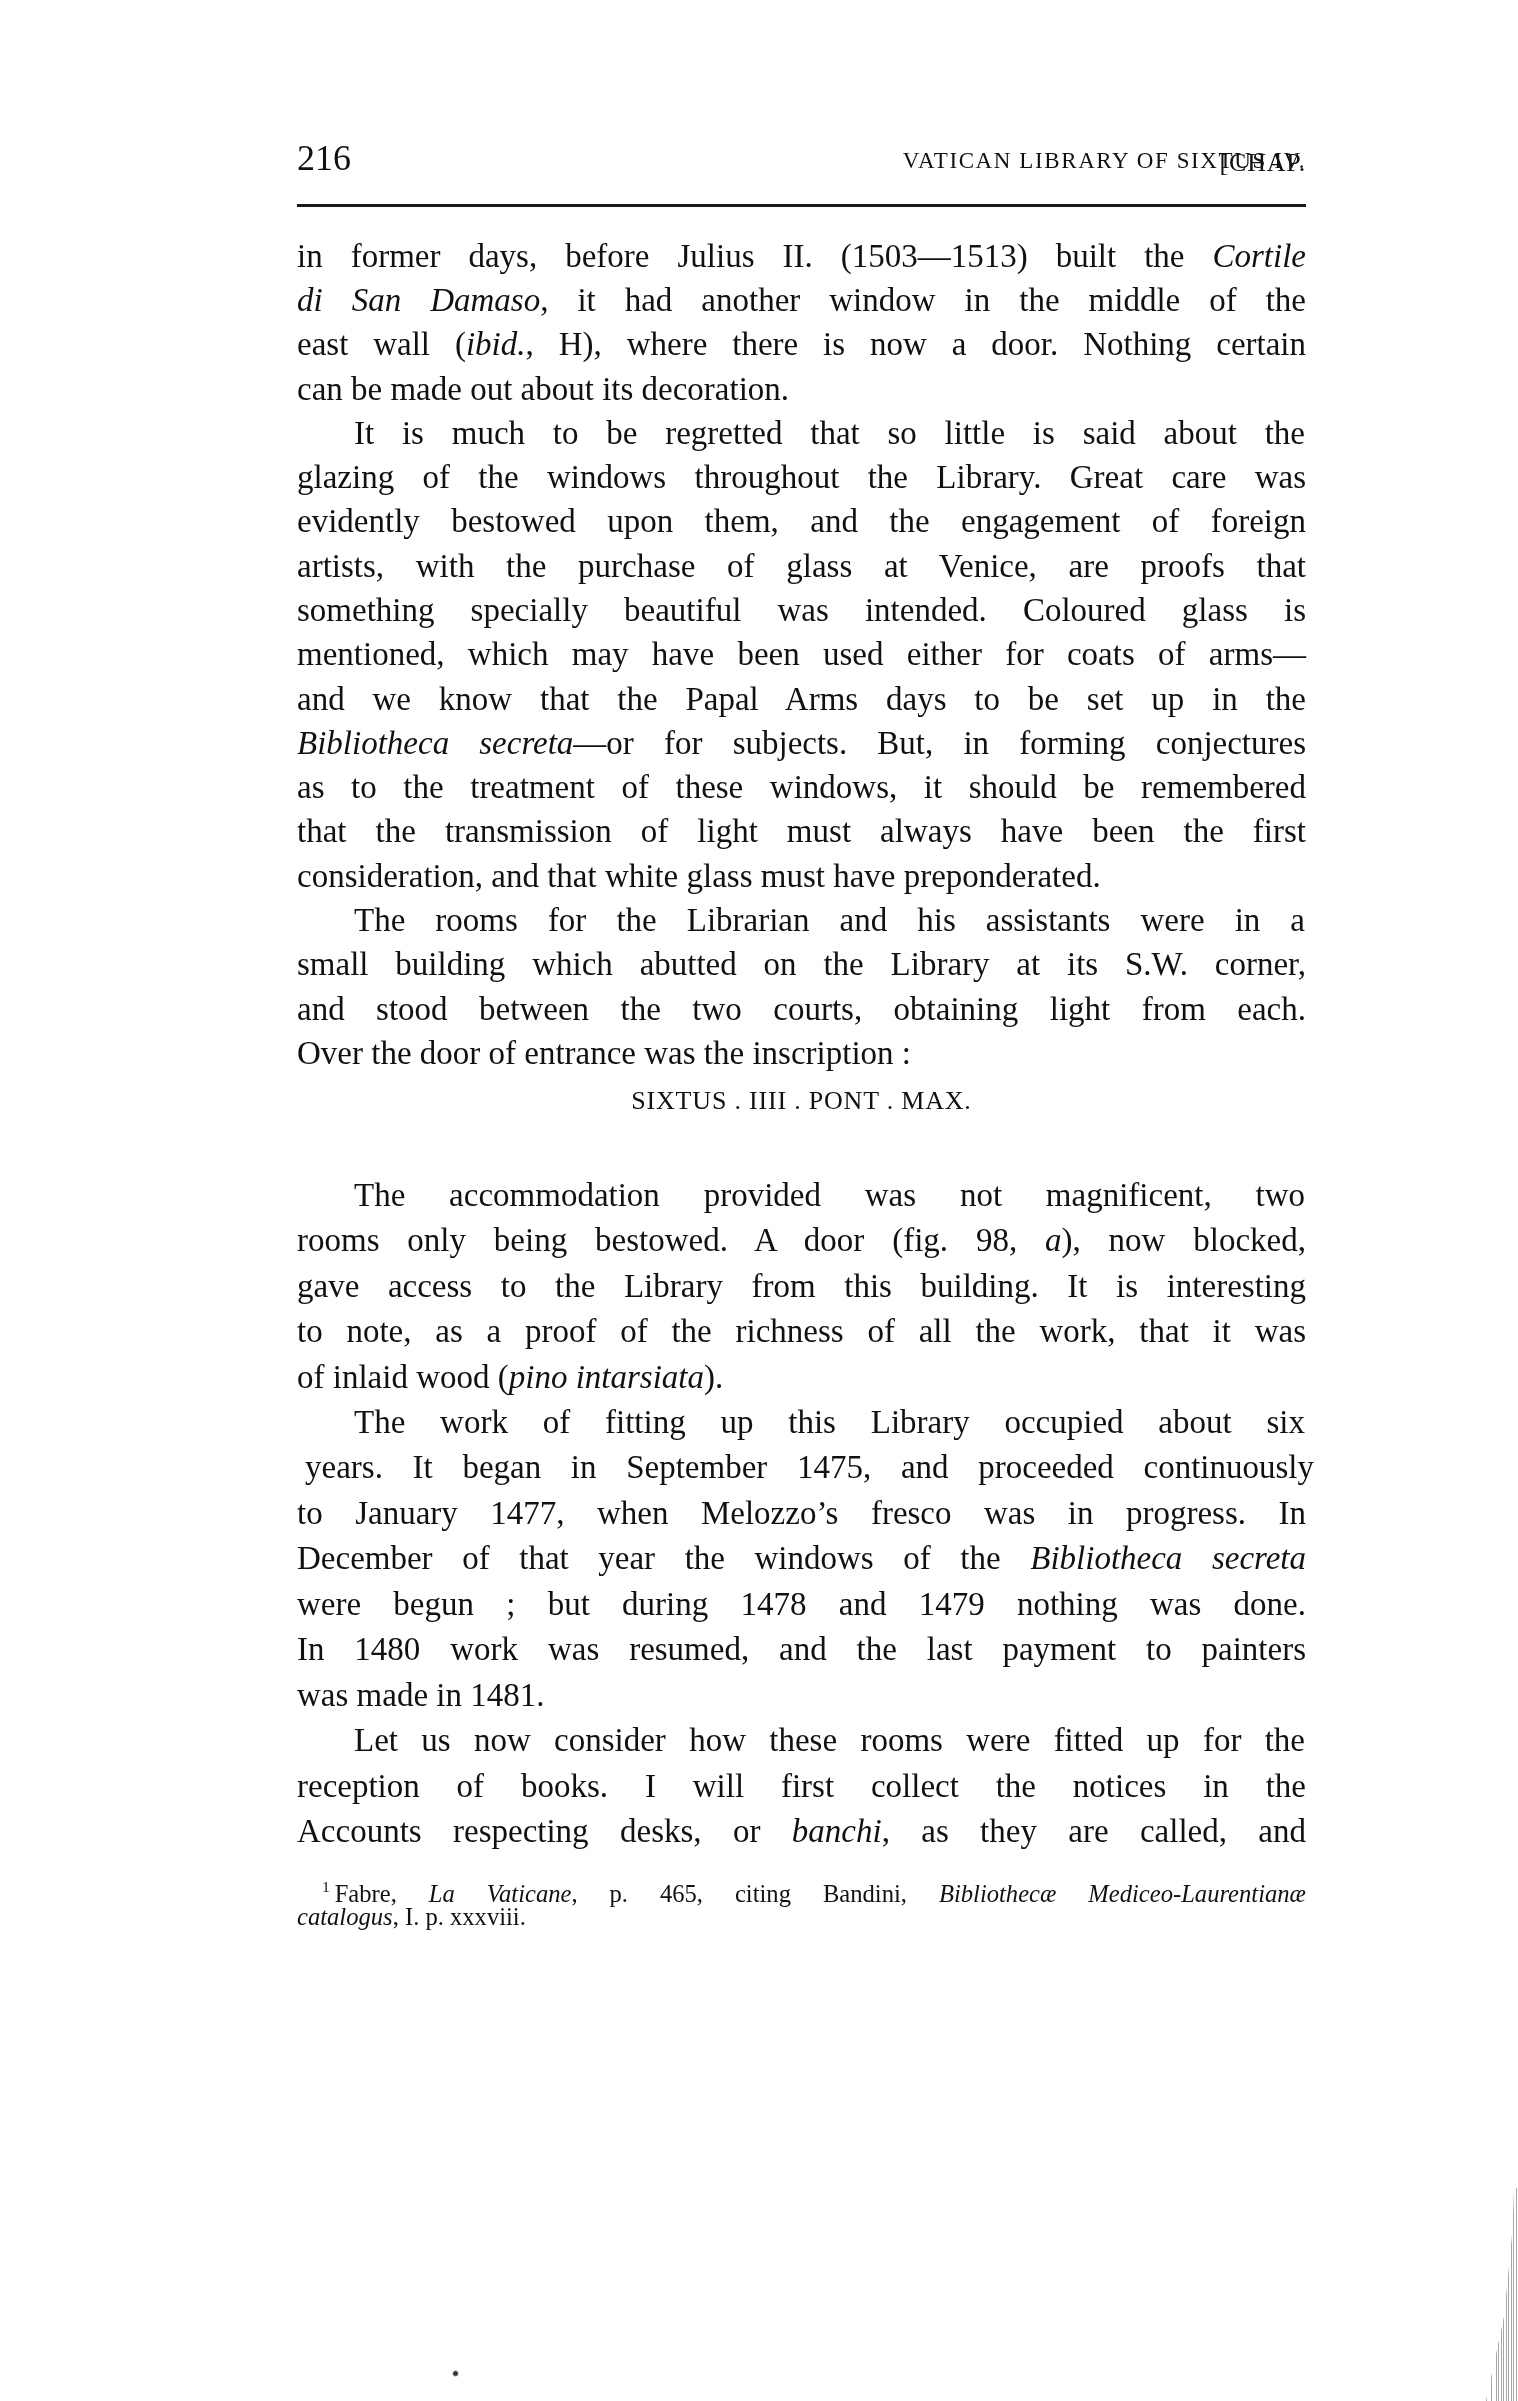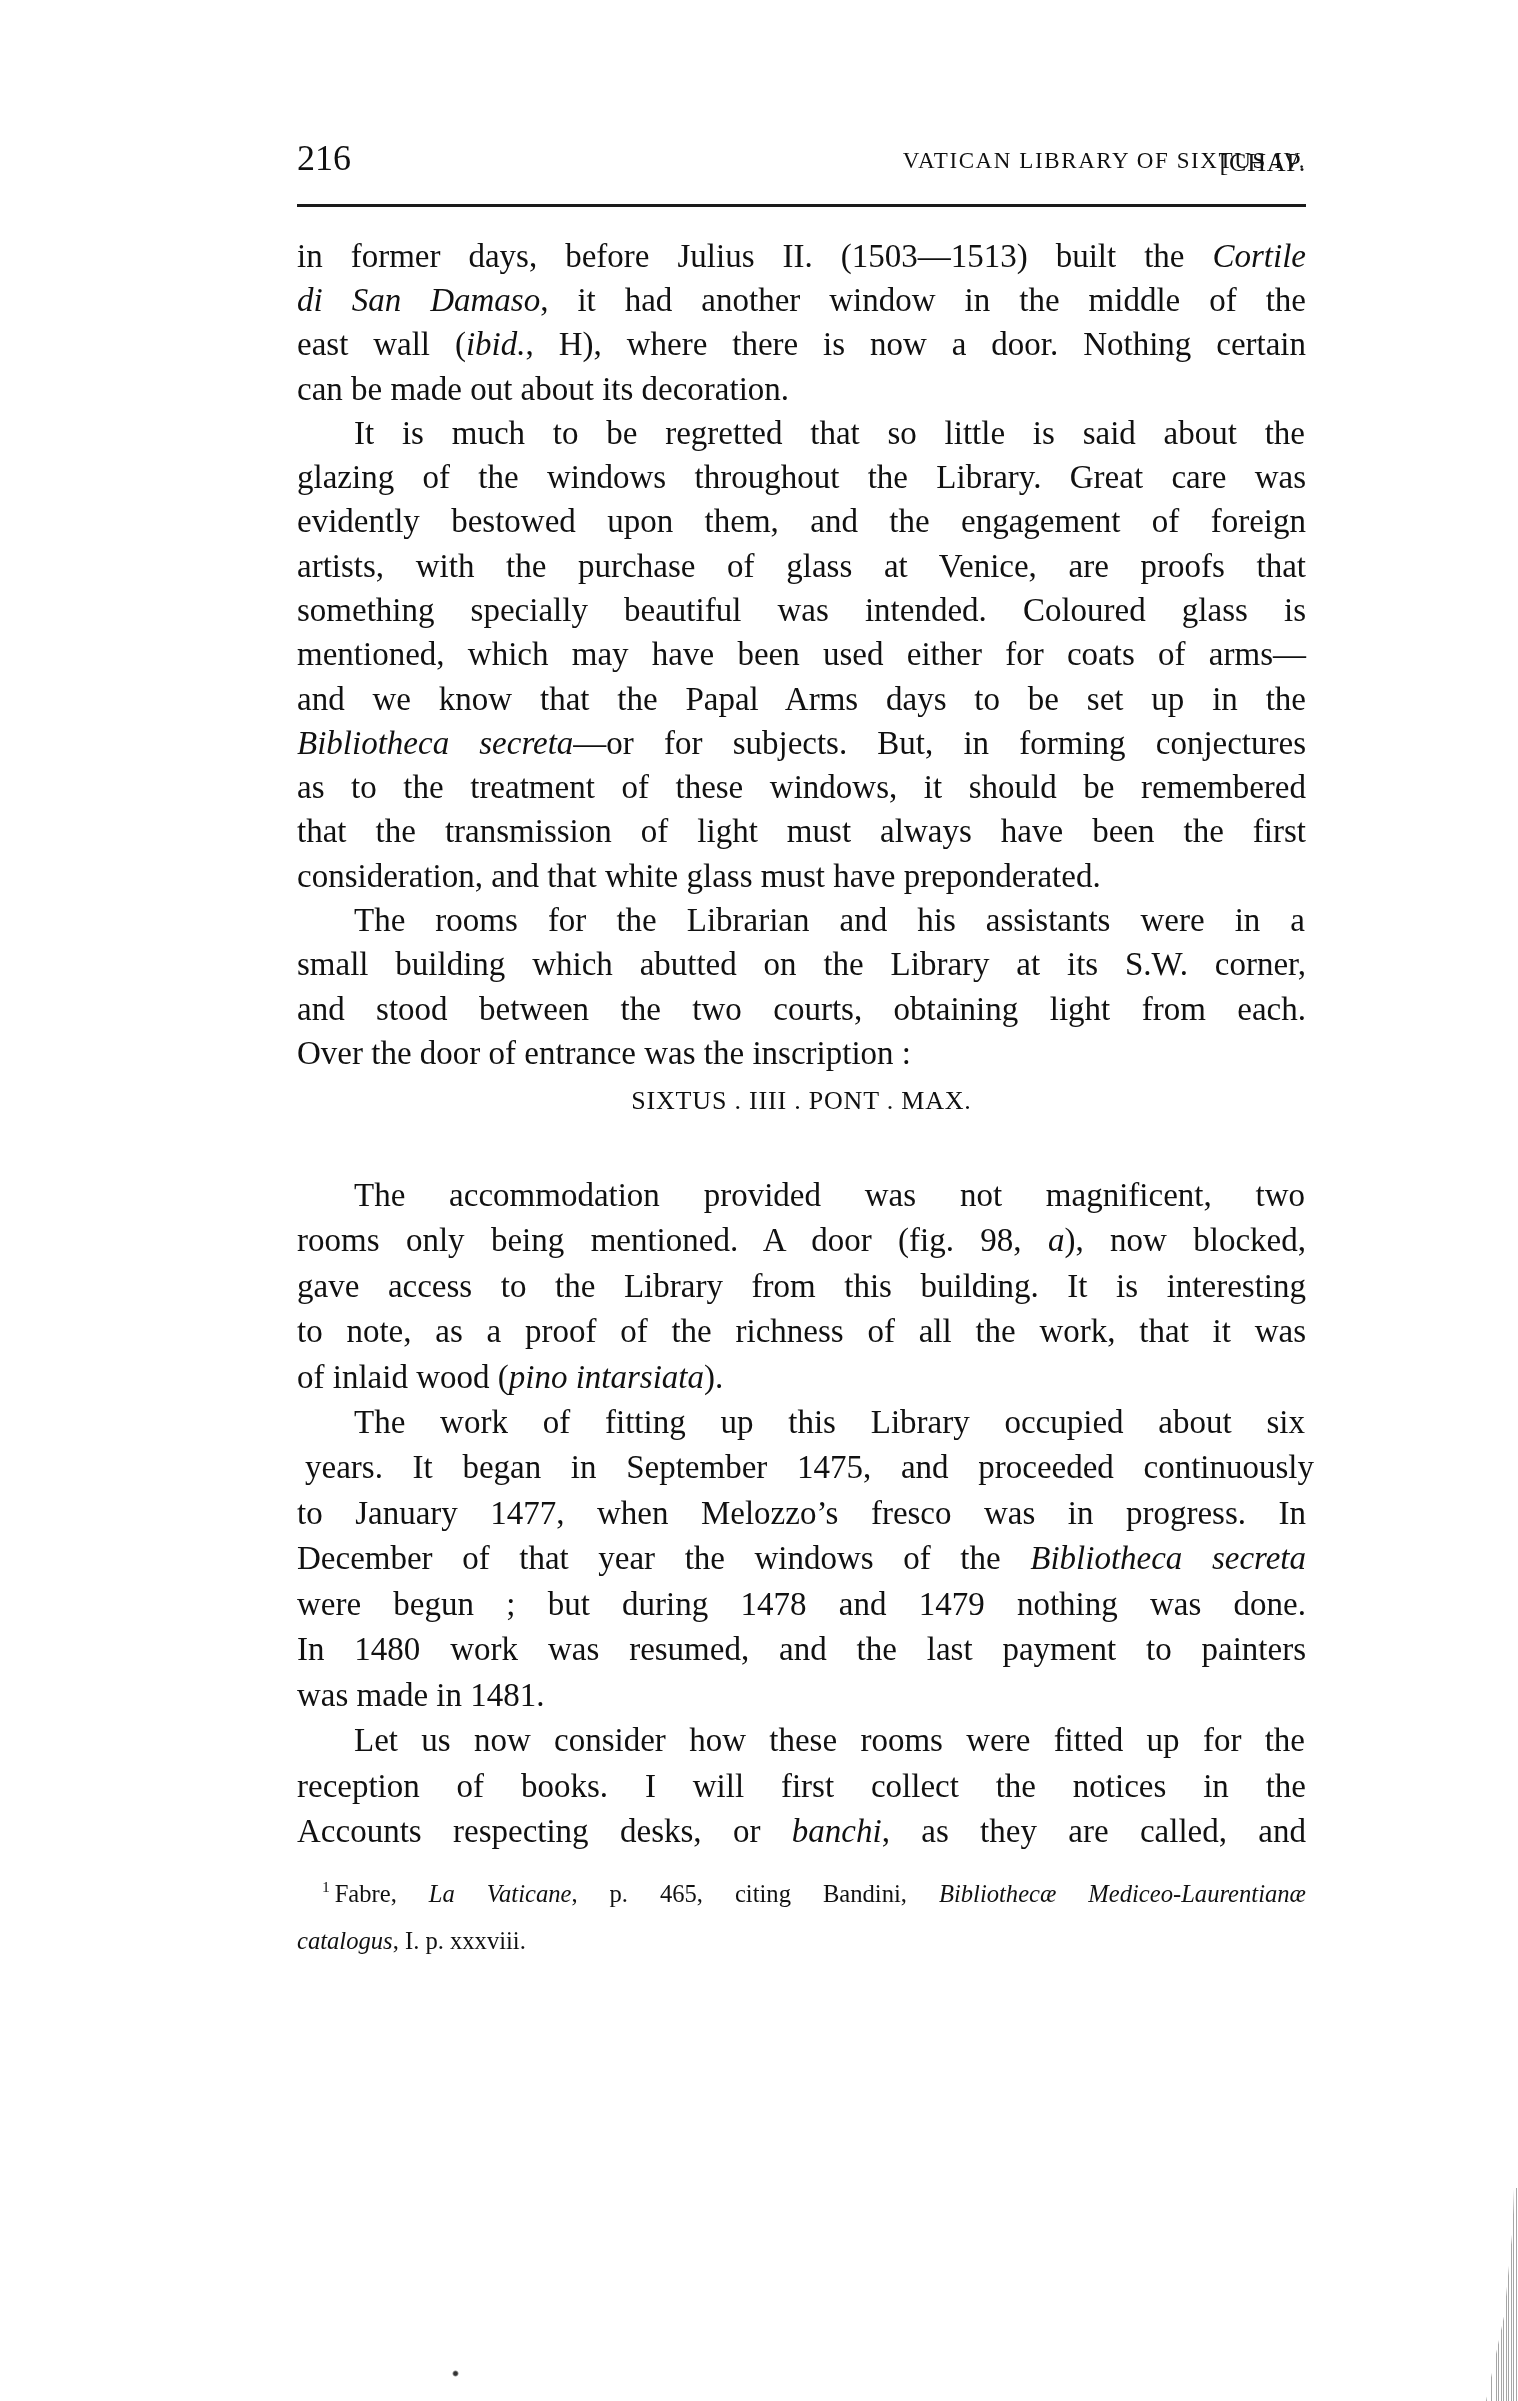--- a/index.html
+++ b/index.html
@@ -33,21 +33,21 @@
     font-size: 26px; letter-spacing: 0.8px; line-height: 33px; white-space: nowrap;
   }
   .sup { font-size: 16.4px; vertical-align: 11.5px; }
 
   .footnote {
     position: absolute; left: 297px; width: 1009px;
     font-size: 24.6px; line-height: 30px; white-space: nowrap;
     text-align: justify; text-align-last: justify;
   }
   .footnote.first { left: 322px; width: 984px; }
-  .footnote.last { text-align-last: left; margin-top: 24px; }
+  .footnote.last { text-align-last: left; }
   .fn-mark { font-size: 15.6px; vertical-align: 9.8px; margin-right: 4.9px; }
 
   
   .edge-shadow {
     position: absolute; left: 1486px; top: 2188px; width: 33px; height: 213px;
     background: repeating-linear-gradient(90deg, rgba(0,0,0,0.35) 0 0.8px, transparent 0.8px 2.5px);
     clip-path: polygon(85% 0, 100% 0, 100% 100%, 0 100%, 55% 60%, 80% 20%);
   }
   .speck { position: absolute; left: 452px; top: 2370px; width: 7.4px; height: 7.4px; border-radius: 50%;
     background: radial-gradient(circle, #333 0 35%, transparent 70%); }
@@ -83,21 +83,21 @@
       <div class="line indent" style="top: 898px;"><span>The rooms for the Librarian and his assistants were in a</span></div>
       <div class="line" style="top: 942px;"><span>small building which abutted on the Library at its S.W. corner,</span></div>
       <div class="line" style="top: 987px;"><span>and stood between the two courts, obtaining light from each.</span></div>
       <div class="line last" style="top: 1031px;"><span>Over the door of entrance was the inscription :</span></div>
     </div>
 
   <div class="inscription" style="top:1084px;">SIXTUS . IIII . PONT . MAX.</div>
 
   <div id="block2">
       <div class="line indent" style="top: 1173px;"><span>The accommodation provided was not magnificent, two</span></div>
-      <div class="line" style="top: 1218px;"><span>rooms only being mentioned.  A door (fig. 98, </span><i>a</i><span>), now blocked,</span></div>
+      <div class="line" style="top: 1218px;"><span>rooms only being bestowed.  A door (fig. 98, </span><i>a</i><span>), now blocked,</span></div>
       <div class="line" style="top: 1264px;"><span>gave access to the Library from this building.  It is interesting</span></div>
       <div class="line" style="top: 1309px;"><span>to note, as a proof of the richness of all the work, that it was</span></div>
       <div class="line last" style="top: 1355px;"><span>of inlaid wood (</span><i>pino intarsiata</i><span>).</span></div>
       <div class="line indent" style="top: 1400px;"><span>The work of fitting up this Library occupied about six</span></div>
       <div class="line" style="top: 1445px; margin-left: 8px;"><span>years.  It began in September 1475, and proceeded continuously</span></div>
       <div class="line" style="top: 1491px;"><span>to January 1477, when Melozzo’s fresco was in progress.  In</span></div>
       <div class="line" style="top: 1536px;"><span>December of that year the windows of the </span><i>Bibliotheca secreta</i></div>
       <div class="line" style="top: 1582px;"><span>were begun ; but during 1478 and 1479 nothing was done.</span></div>
       <div class="line" style="top: 1627px;"><span>In 1480 work was resumed, and the last payment to painters</span></div>
       <div class="line last" style="top: 1673px;"><span>was made in 1481.</span></div>

